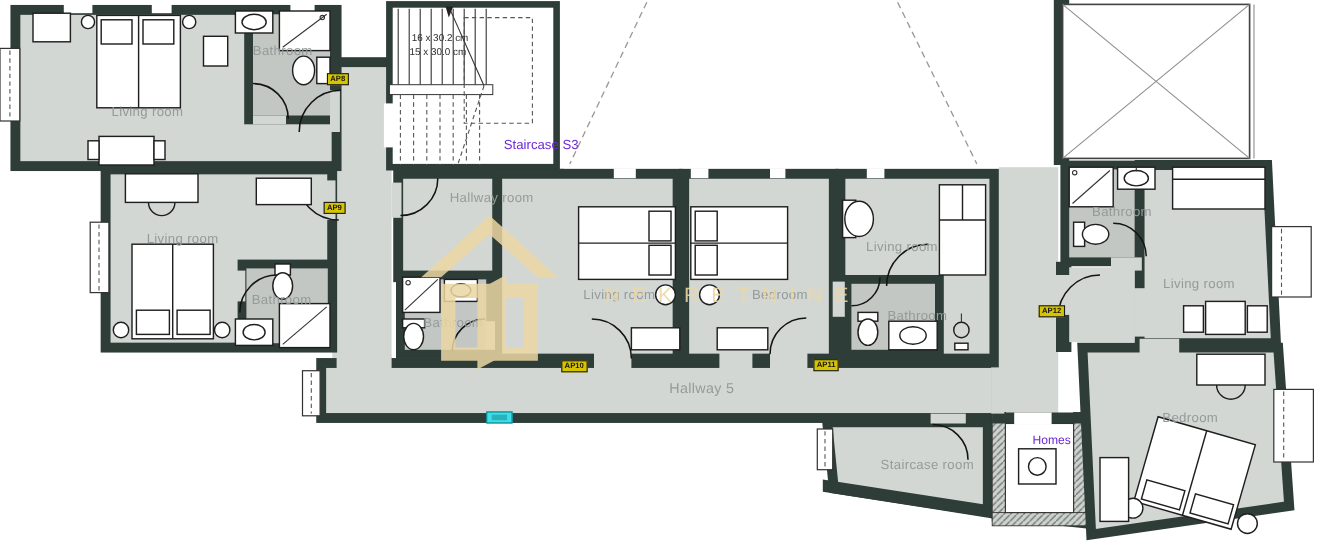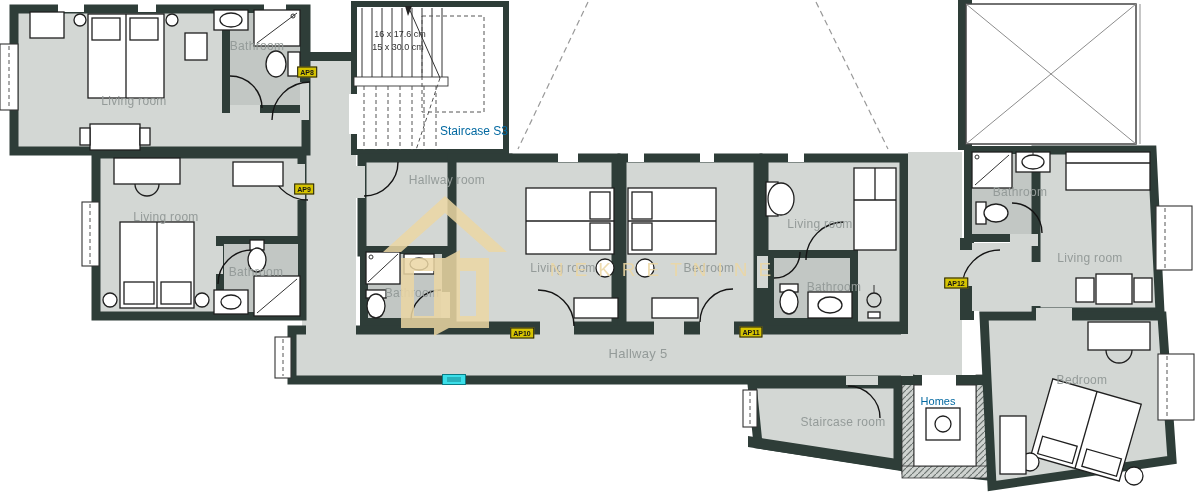--- a/index.html
+++ b/index.html
@@ -17,21 +17,21 @@
   .thin{stroke:#333;stroke-width:1;fill:none;}
   .dash{stroke:#555;stroke-width:1;fill:none;stroke-dasharray:4 3;}
   .pdash{stroke:#999;stroke-width:1.2;fill:none;stroke-dasharray:6 4;}
   .arc{fill:none;stroke:#141414;stroke-width:1.4;}
   .win{fill:#fff;stroke:#333;stroke-width:1.1;}
   .xline{stroke:#8d8d8d;stroke-width:1;}
   .beige{fill:var(--watermark);}
   .lbl{position:absolute;transform:translate(-50%,-50%);font-size:12px;color:var(--label);
        white-space:nowrap;letter-spacing:.3px;padding-left:12px;}
   .dim{position:absolute;transform:translate(-50%,-50%);font-size:9px;color:#2e2e2e;white-space:nowrap;}
-  .stairlbl{position:absolute;transform:translate(-50%,-50%);font-size:12px;color:#0369a1;white-space:nowrap;}
+  .stairlbl{position:absolute;transform:translate(-50%,-50%);font-size:12px;color:#6d28d9;white-space:nowrap;margin-left:18px;}
   .badge{position:absolute;transform:translate(-50%,-50%);font-size:7px;font-weight:bold;
          background:var(--badge_bg);border:1px solid #1a1a1a;color:#151515;
          padding:0 2px;line-height:9px;white-space:nowrap;}
   .marker{position:absolute;width:24px;height:11px;background:var(--marker);
           border:1px solid #0a7d86;box-sizing:border-box;}
   .marker i{display:block;margin:2px auto 0;width:14px;height:5px;background:rgba(6,95,105,.35);}
   #watermark{position:absolute;left:0;top:0;width:1200px;height:498px;pointer-events:none;}
   .wm-title{position:absolute;left:642px;top:236px;transform:translate(-50%,-50%);
             font-size:38px;font-weight:bold;letter-spacing:7px;color:var(--watermark);opacity:.92;white-space:nowrap;}
   .wm-sub{position:absolute;left:666px;top:270px;transform:translate(-50%,-50%);
@@ -369,21 +369,21 @@
 <div class="lbl" style="left:703px;top:268px">Bedroom</div>
 <div class="lbl" style="left:814px;top:224px">Living room</div>
 <div class="lbl" style="left:828px;top:287px">Bathroom</div>
 <div class="lbl" style="left:632px;top:353px;font-size:13px">Hallway 5</div>
 <div class="lbl" style="left:837px;top:422px">Staircase room</div>
 <div class="stairlbl" style="left:938px;top:401px;font-size:11px">Homes</div>
 <div class="lbl" style="left:1014px;top:192px">Bathroom</div>
 <div class="lbl" style="left:1084px;top:258px">Living room</div>
 <div class="lbl" style="left:1076px;top:380px">Bedroom</div>
 
-<div class="dim" style="left:400px;top:34px">16 x 17.6 cm</div>
+<div class="dim" style="left:400px;top:34px">16 x 30.2 cm</div>
 <div class="dim" style="left:398px;top:47px">15 x 30.0 cm</div>
 <div class="stairlbl" style="left:474px;top:131px">Staircase S3</div>
 
 <div class="badge" style="left:307px;top:72px">AP8</div>
 <div class="badge" style="left:304px;top:189px">AP9</div>
 <div class="badge" style="left:522px;top:333px">AP10</div>
 <div class="badge" style="left:751px;top:332px">AP11</div>
 <div class="badge" style="left:956px;top:283px">AP12</div>
 
 <div class="marker" style="left:442px;top:374px">

